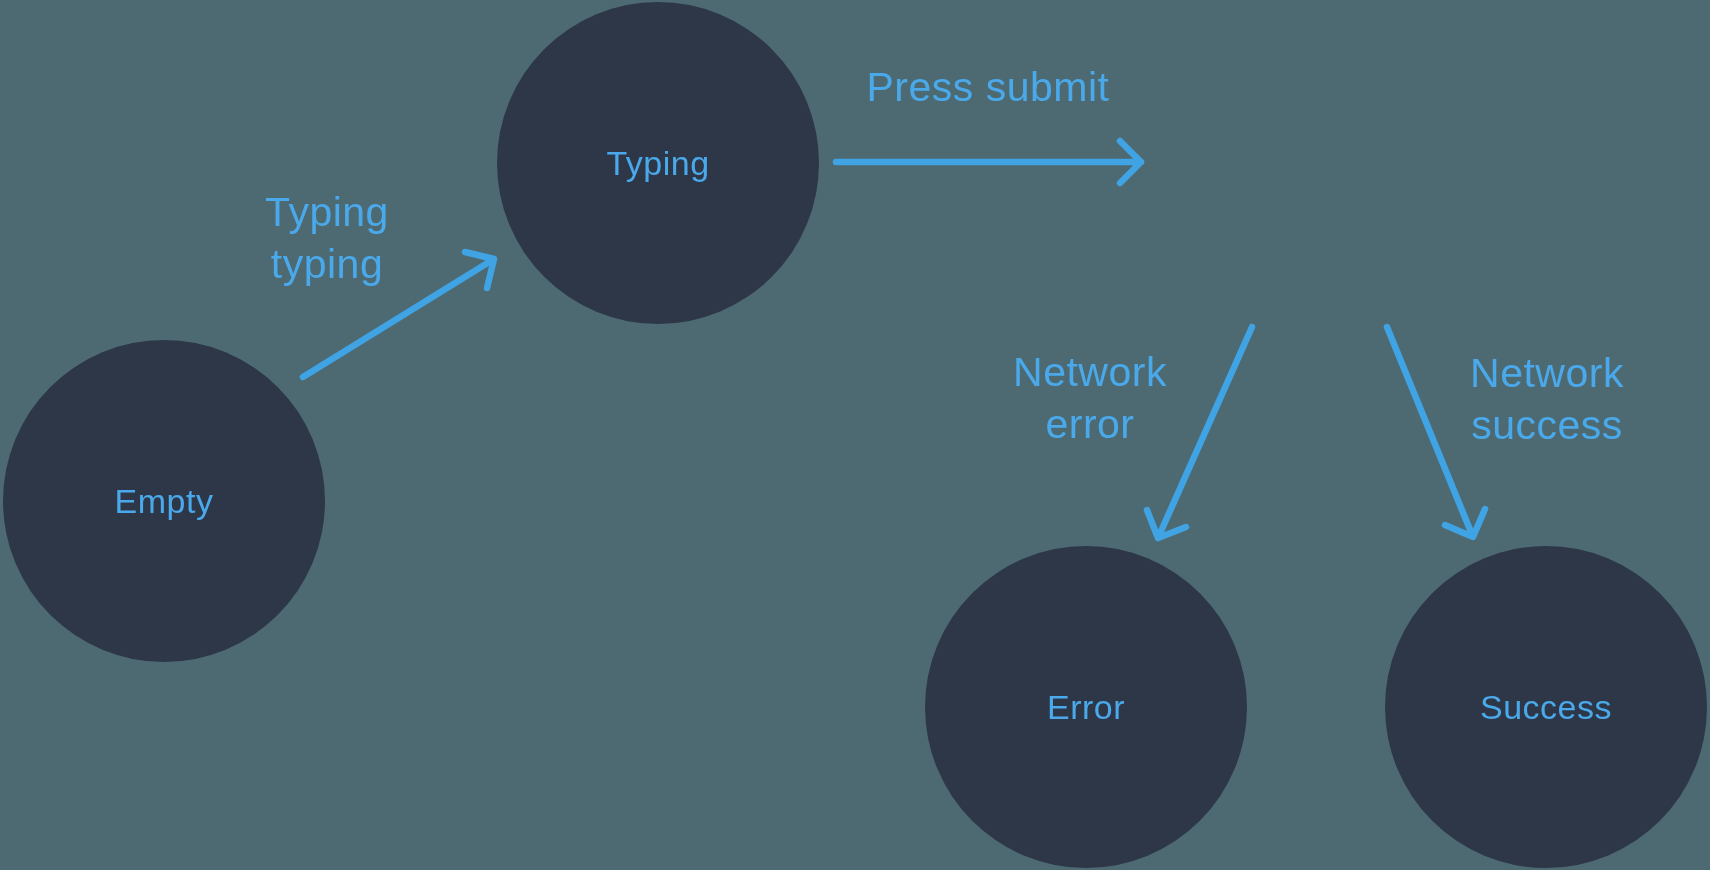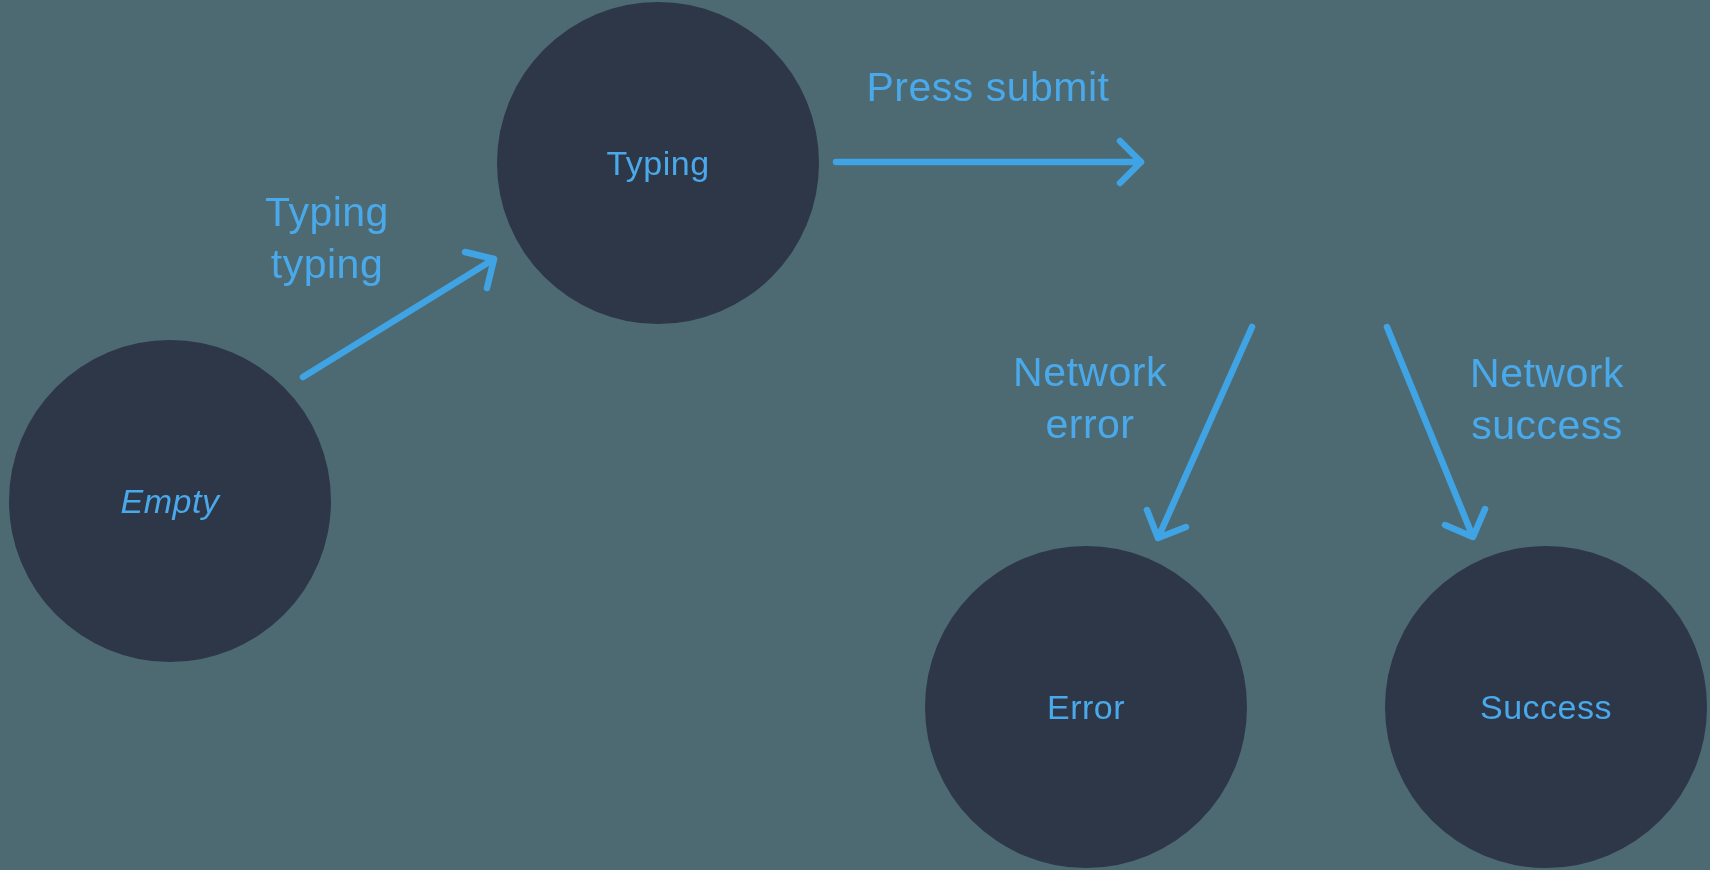--- a/index.html
+++ b/index.html
@@ -28,21 +28,21 @@
     stroke-linejoin:round;
   }
   .node{
     position:absolute;width:322px;height:322px;border-radius:50%;
     background:var(--node);
     display:flex;align-items:center;justify-content:center;
   }
   .node-label{
     color:var(--text);font-size:34px;letter-spacing:0.5px;
   }
-  .node-empty{left:9px;top:340px;font-style:italic;}
+  .node-empty{left:3px;top:340px;}
   .node-typing{left:497px;top:2px;}
   .node-submitting{left:1166px;top:2px;}
   .node-error{left:925px;top:546px;}
   .node-success{left:1385px;top:546px;}
   .edge-label{
     position:absolute;transform:translate(-50%,-50%);
     color:var(--text);font-size:41px;line-height:52px;
     text-align:center;white-space:nowrap;letter-spacing:0.5px;
   }
   .edge-label-start-typing{left:327px;top:238px;}

